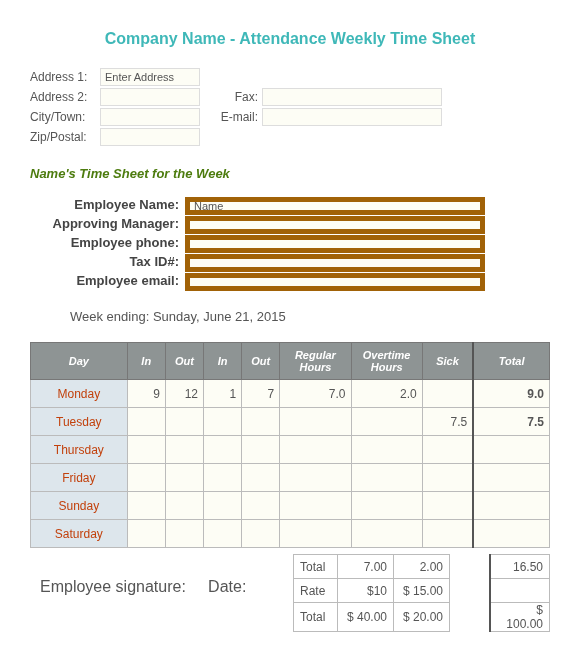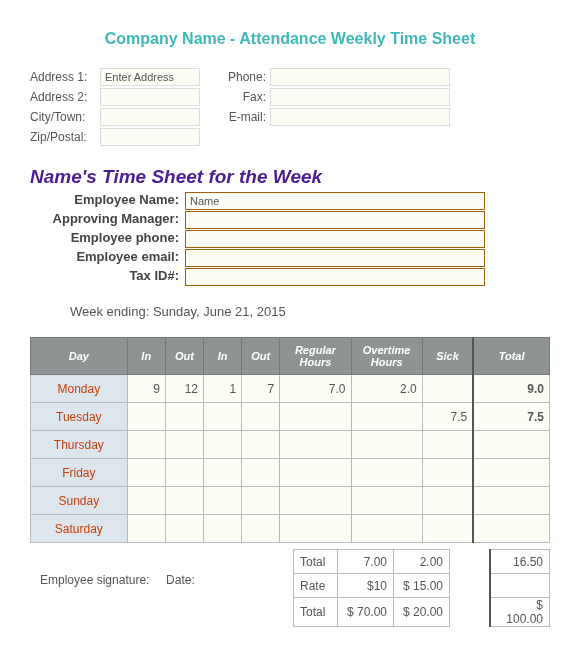--- a/index.html
+++ b/index.html
@@ -14,61 +14,61 @@
   }
   .title {
     color: #3fb8b8;
     font-weight: bold;
     font-size: 16px;
     text-align: center;
     margin: 10px 0 20px;
   }
   .contact-row {
     display: flex;
-    gap: 20px;
+    gap: 12px;
     margin-bottom: 2px;
   }
   .contact-left, .contact-right {
     display: flex;
     align-items: center;
   }
   .contact-left .lbl { width: 70px; }
   .contact-right .lbl { width: 50px; text-align: right; padding-right: 4px; }
   .fld {
     border: 1px solid #ddd;
     background: #fdfdf5;
     height: 18px;
     padding: 0 4px;
     font-size: 11px;
     display: flex;
     align-items: center;
   }
   .contact-left .fld { width: 100px; }
   .contact-right .fld { width: 180px; }
   .subtitle {
-    color: #4c1d95;
+    color: #4d7c0f;
     font-style: italic;
     font-weight: bold;
-    font-size: 19px;
-    margin: 20px 0 4px;
+    font-size: 13px;
+    margin: 20px 0 16px;
   }
   .emp-row {
     display: flex;
     margin-bottom: 1px;
   }
   .emp-lbl {
     width: 155px;
     text-align: right;
     font-weight: bold;
     padding-right: 6px;
     font-size: 13px;
     color: #444;
   }
   .emp-fld {
-    border: 1px solid #a16207;
+    border: 5px solid #a16207;
     background: #fdfdf5;
     width: 300px;
     height: 18px;
     padding: 0 4px;
     font-size: 11px;
     display: flex;
     align-items: center;
   }
   .week-ending {
     margin: 18px 0 18px 40px;
@@ -112,21 +112,21 @@
   td.total-col { font-weight: bold; background: #fff; }
   .thick-left { border-left: 2px solid #555 !important; }
 
   .sum-section {
     display: flex;
     margin-top: 6px;
     align-items: flex-start;
   }
   .sig {
     flex: 1;
-    font-size: 12px;
+    font-size: 16px;
     padding-top: 24px;
     padding-left: 10px;
   }
   table.sum {
     border-collapse: collapse;
   }
   table.sum td {
     border: 1px solid #bbb;
     height: 24px;
     padding: 0 6px;
@@ -143,24 +143,20 @@
 <body>
 
 <div class="title">Company Name - Attendance Weekly Time Sheet</div>
 
 <div>
   <div class="contact-row">
     <div class="contact-left">
       <span class="lbl">Address 1:</span>
       <span class="fld">Enter Address</span>
     </div>
-    <div class="contact-right">
-      <span class="lbl">Phone:</span>
-      <span class="fld"></span>
-    </div>
   </div>
   <div class="contact-row">
     <div class="contact-left">
       <span class="lbl">Address 2:</span>
       <span class="fld"></span>
     </div>
     <div class="contact-right">
       <span class="lbl">Fax:</span>
       <span class="fld"></span>
     </div>
@@ -192,25 +188,25 @@
   </div>
   <div class="emp-row">
     <span class="emp-lbl">Approving Manager:</span>
     <span class="emp-fld"></span>
   </div>
   <div class="emp-row">
     <span class="emp-lbl">Employee phone:</span>
     <span class="emp-fld"></span>
   </div>
   <div class="emp-row">
+    <span class="emp-lbl">Tax ID#:</span>
+    <span class="emp-fld"></span>
+  </div>
+  <div class="emp-row">
     <span class="emp-lbl">Employee email:</span>
-    <span class="emp-fld"></span>
-  </div>
-  <div class="emp-row">
-    <span class="emp-lbl">Tax ID#:</span>
     <span class="emp-fld"></span>
   </div>
 </div>
 
 <div class="week-ending">
   <span class="lbl">Week ending:</span>
   <span>Sunday, June 21, 2015</span>
 </div>
 
 <table class="ts">
@@ -314,20 +310,20 @@
     </tr>
     <tr>
       <td class="sum-lbl">Rate</td>
       <td class="sum-reg">$10</td>
       <td class="sum-ot">$   15.00</td>
       <td class="sum-sick"></td>
       <td class="sum-total"></td>
     </tr>
     <tr>
       <td class="sum-lbl">Total</td>
-      <td class="sum-reg">$   70.00</td>
+      <td class="sum-reg">$   40.00</td>
       <td class="sum-ot">$   20.00</td>
       <td class="sum-sick"></td>
       <td class="sum-total">$   100.00</td>
     </tr>
   </tbody>
     </table>
 </div>
 
 </body></html>

